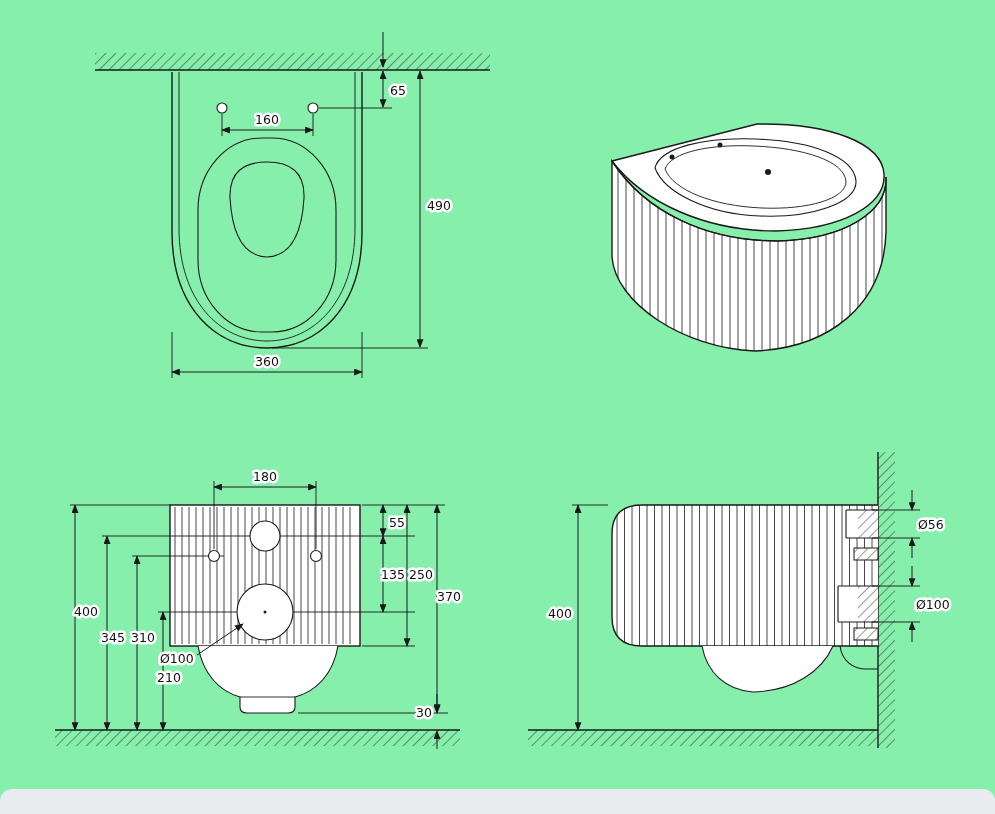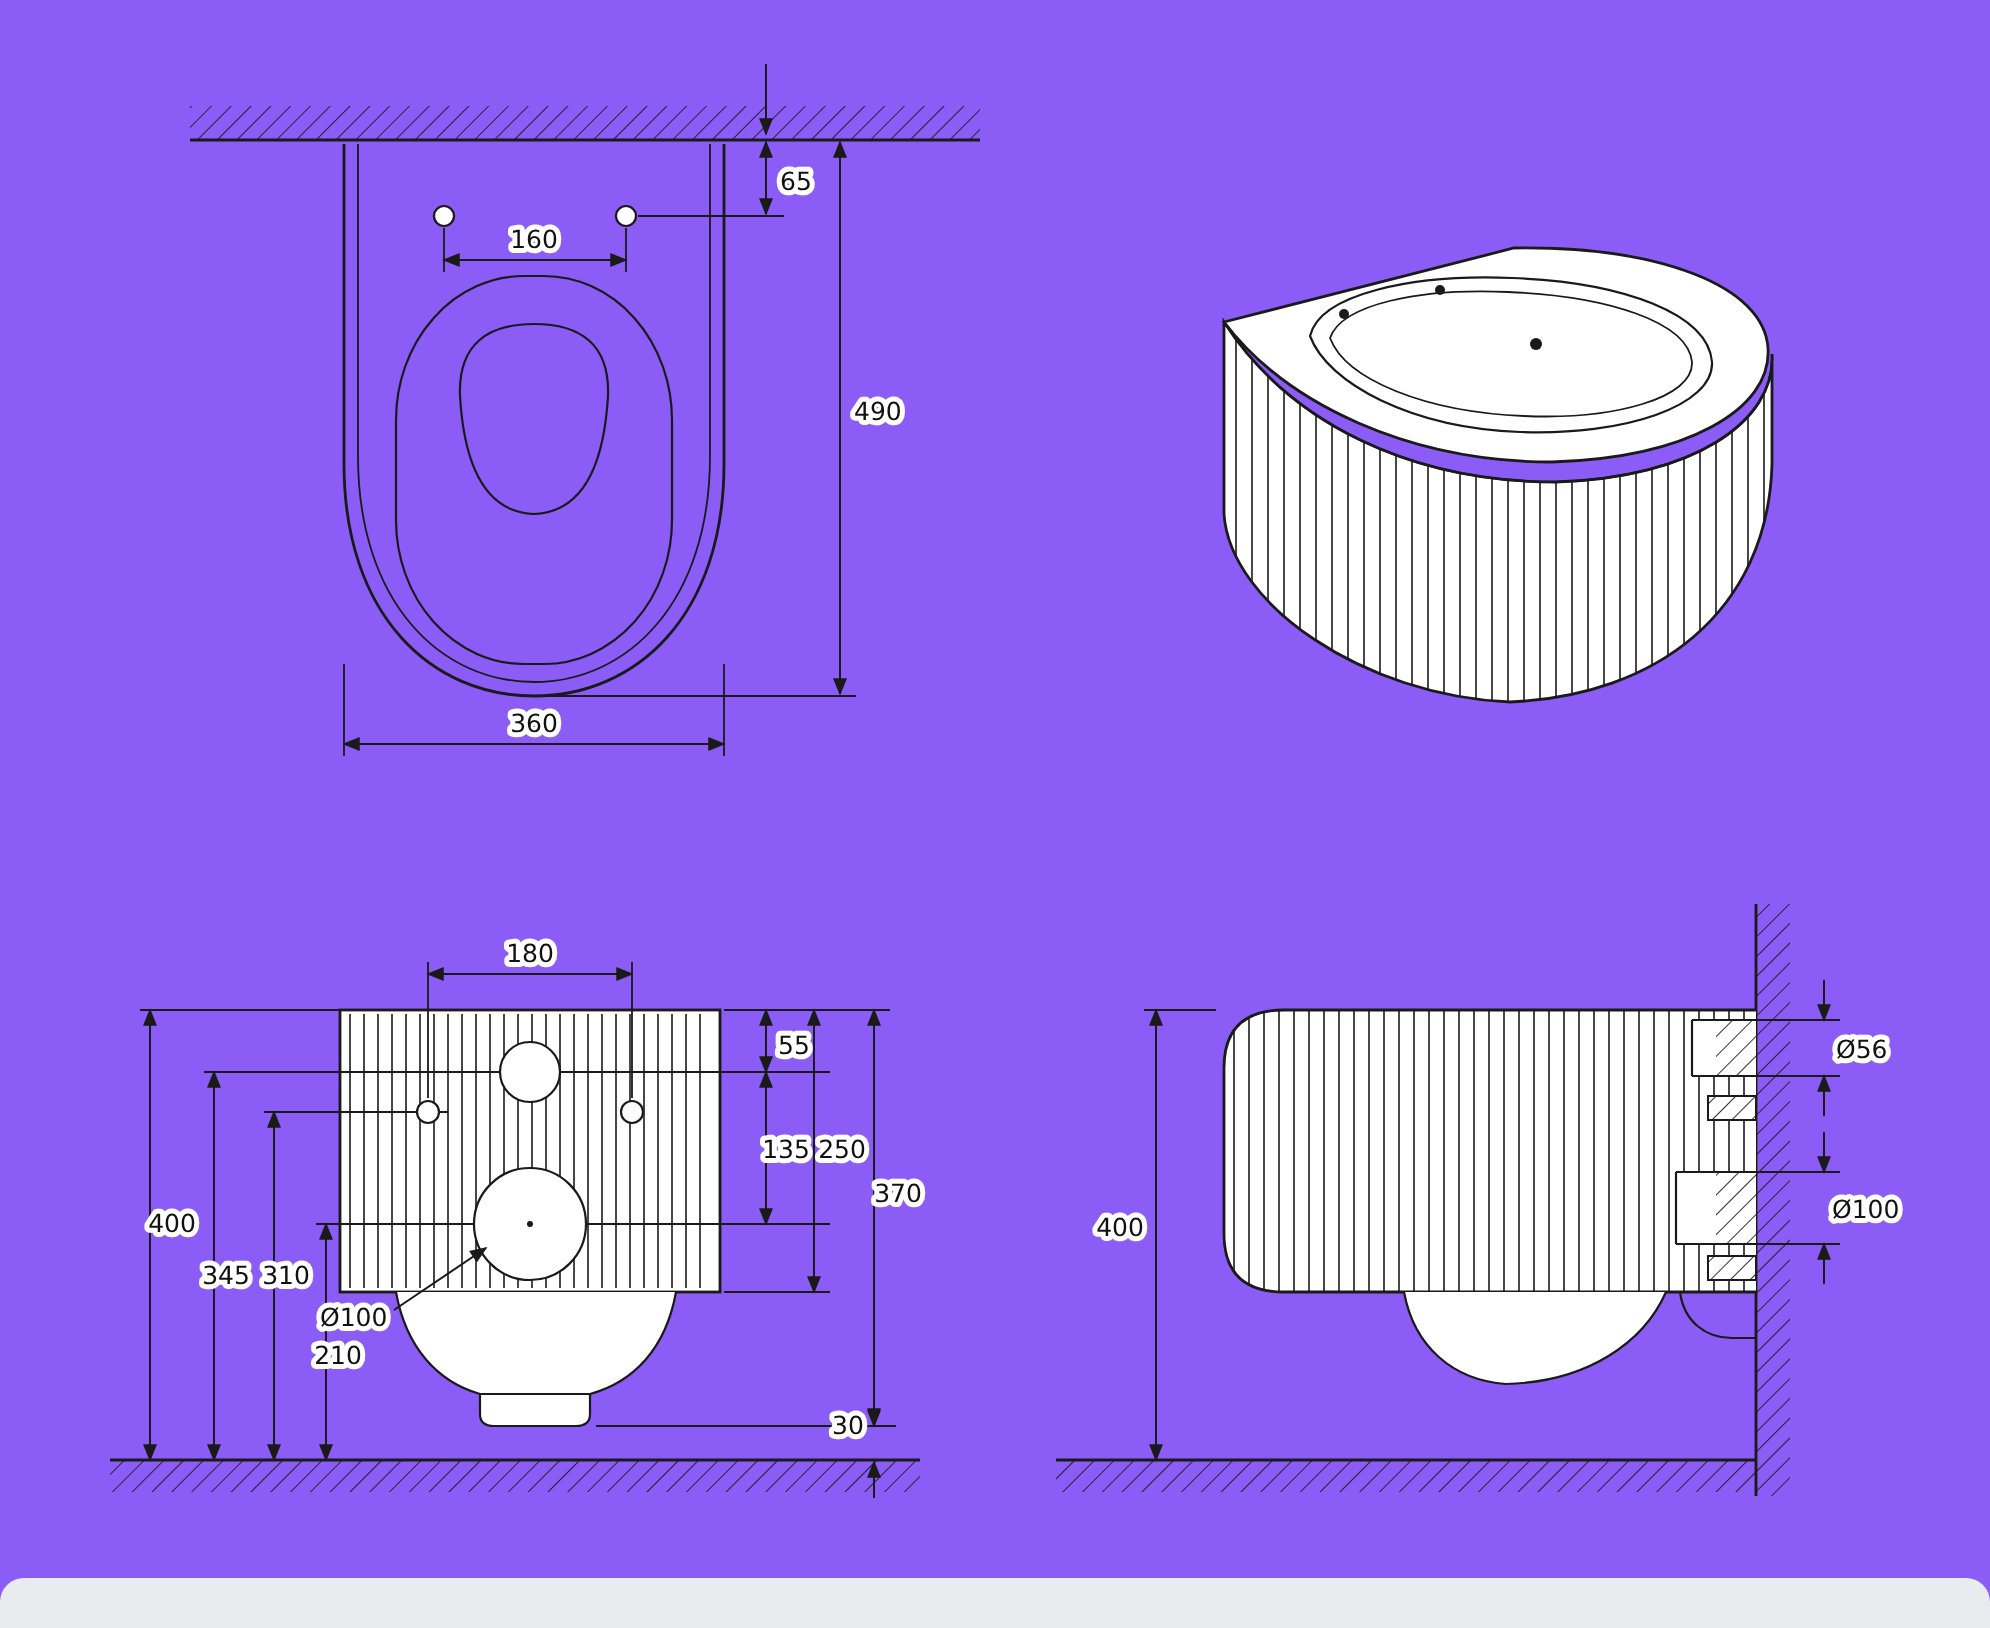--- a/index.html
+++ b/index.html
@@ -1,16 +1,16 @@
 <!DOCTYPE html>
 <html><head>
 <meta charset="utf-8">
 <style>
   html,body{margin:0;padding:0;background:#fff;}
-  #stage{position:relative;width:995px;height:814px;background:#8b5cf6;overflow:hidden;
+  #stage{position:relative;width:995px;height:814px;background:#86efac;overflow:hidden;
          font-family:"DejaVu Sans","Liberation Sans",sans-serif;}
   svg{position:absolute;top:0;left:0;display:block;}
   .outline{fill:none;stroke:#1a1a1a;stroke-width:1.4;}
   .outline-f{fill:#fff;stroke:#1a1a1a;stroke-width:1.4;}
   .med{fill:none;stroke:#1a1a1a;stroke-width:1.1;}
   .med-f{fill:#fff;stroke:#1a1a1a;stroke-width:1.1;}
   .thin{fill:none;stroke:#1a1a1a;stroke-width:0.9;}
   .dimline{fill:none;stroke:#1a1a1a;stroke-width:1;}
   .hole{fill:#fff;stroke:#1a1a1a;stroke-width:1.1;}
   .dot{fill:#1a1a1a;stroke:none;}

